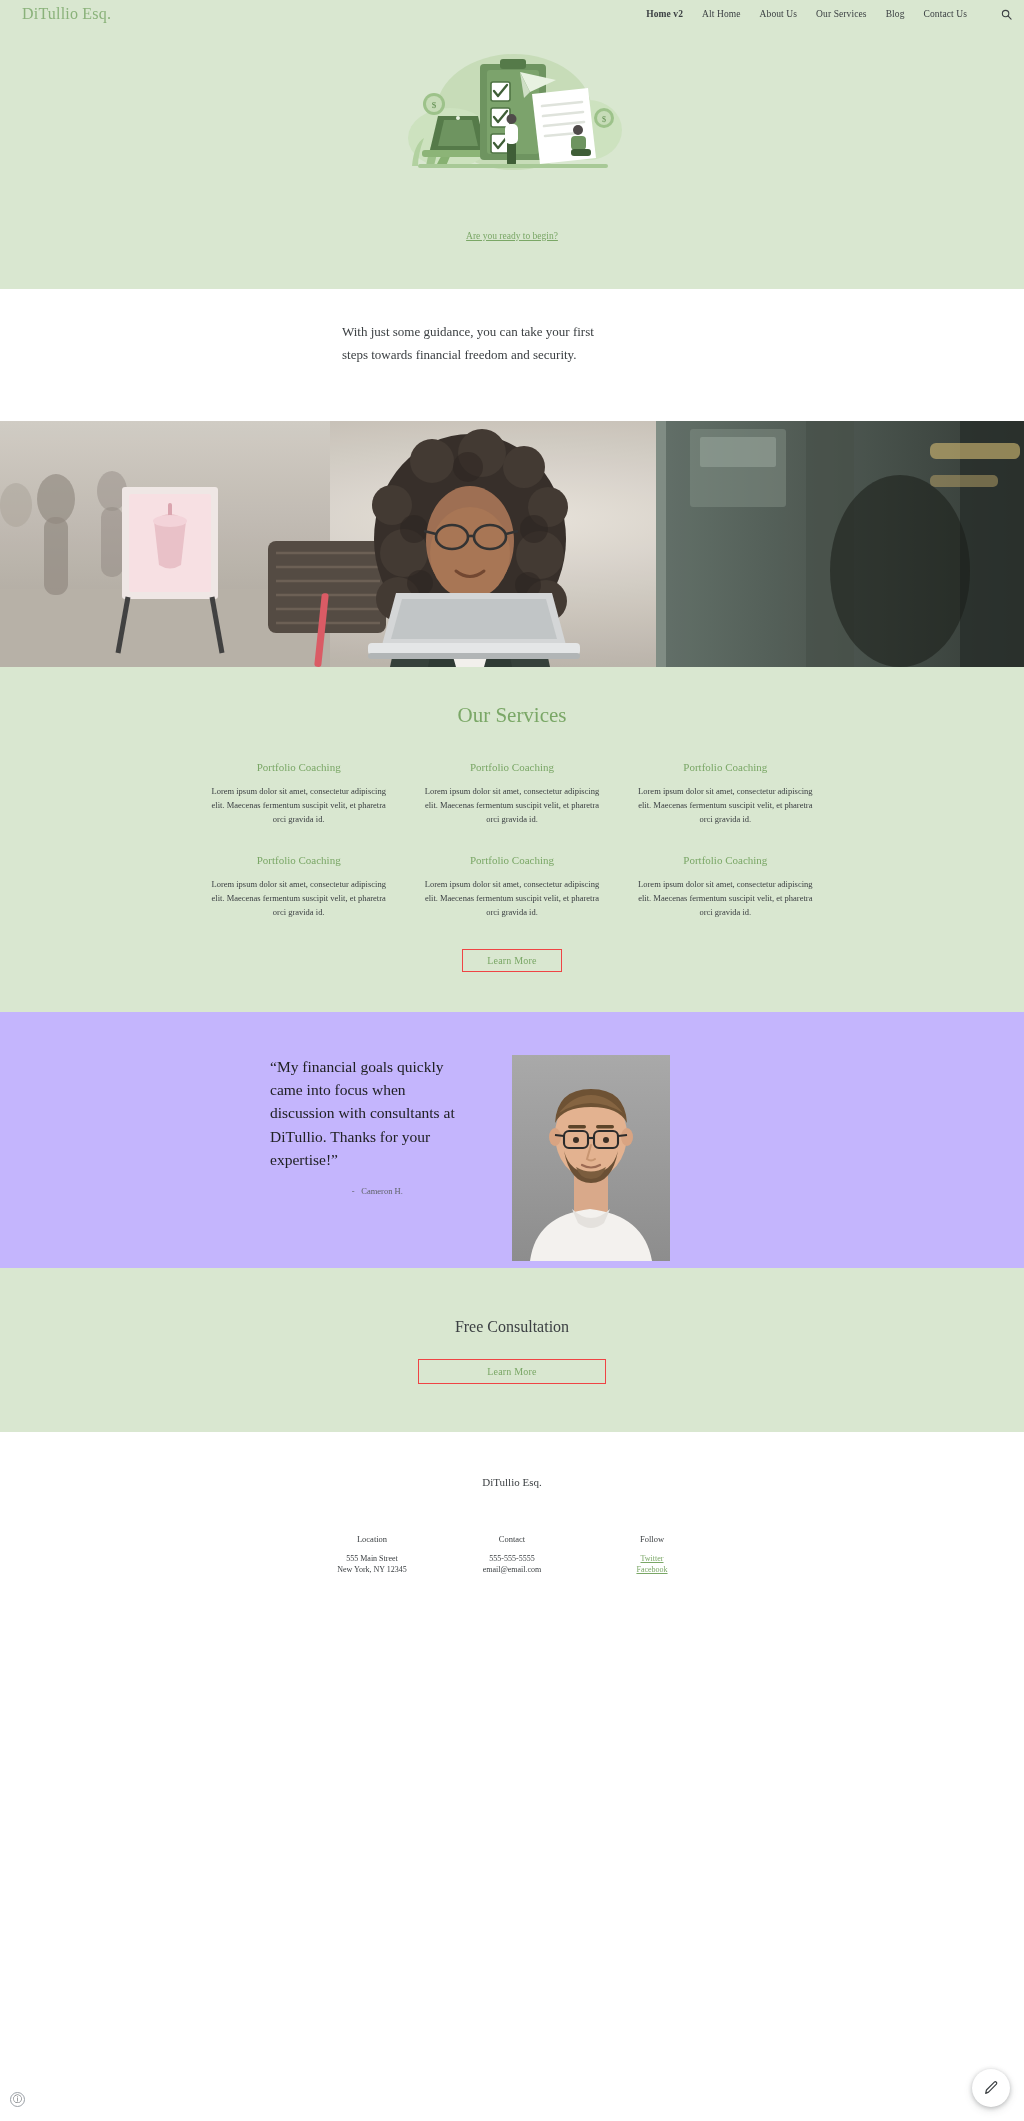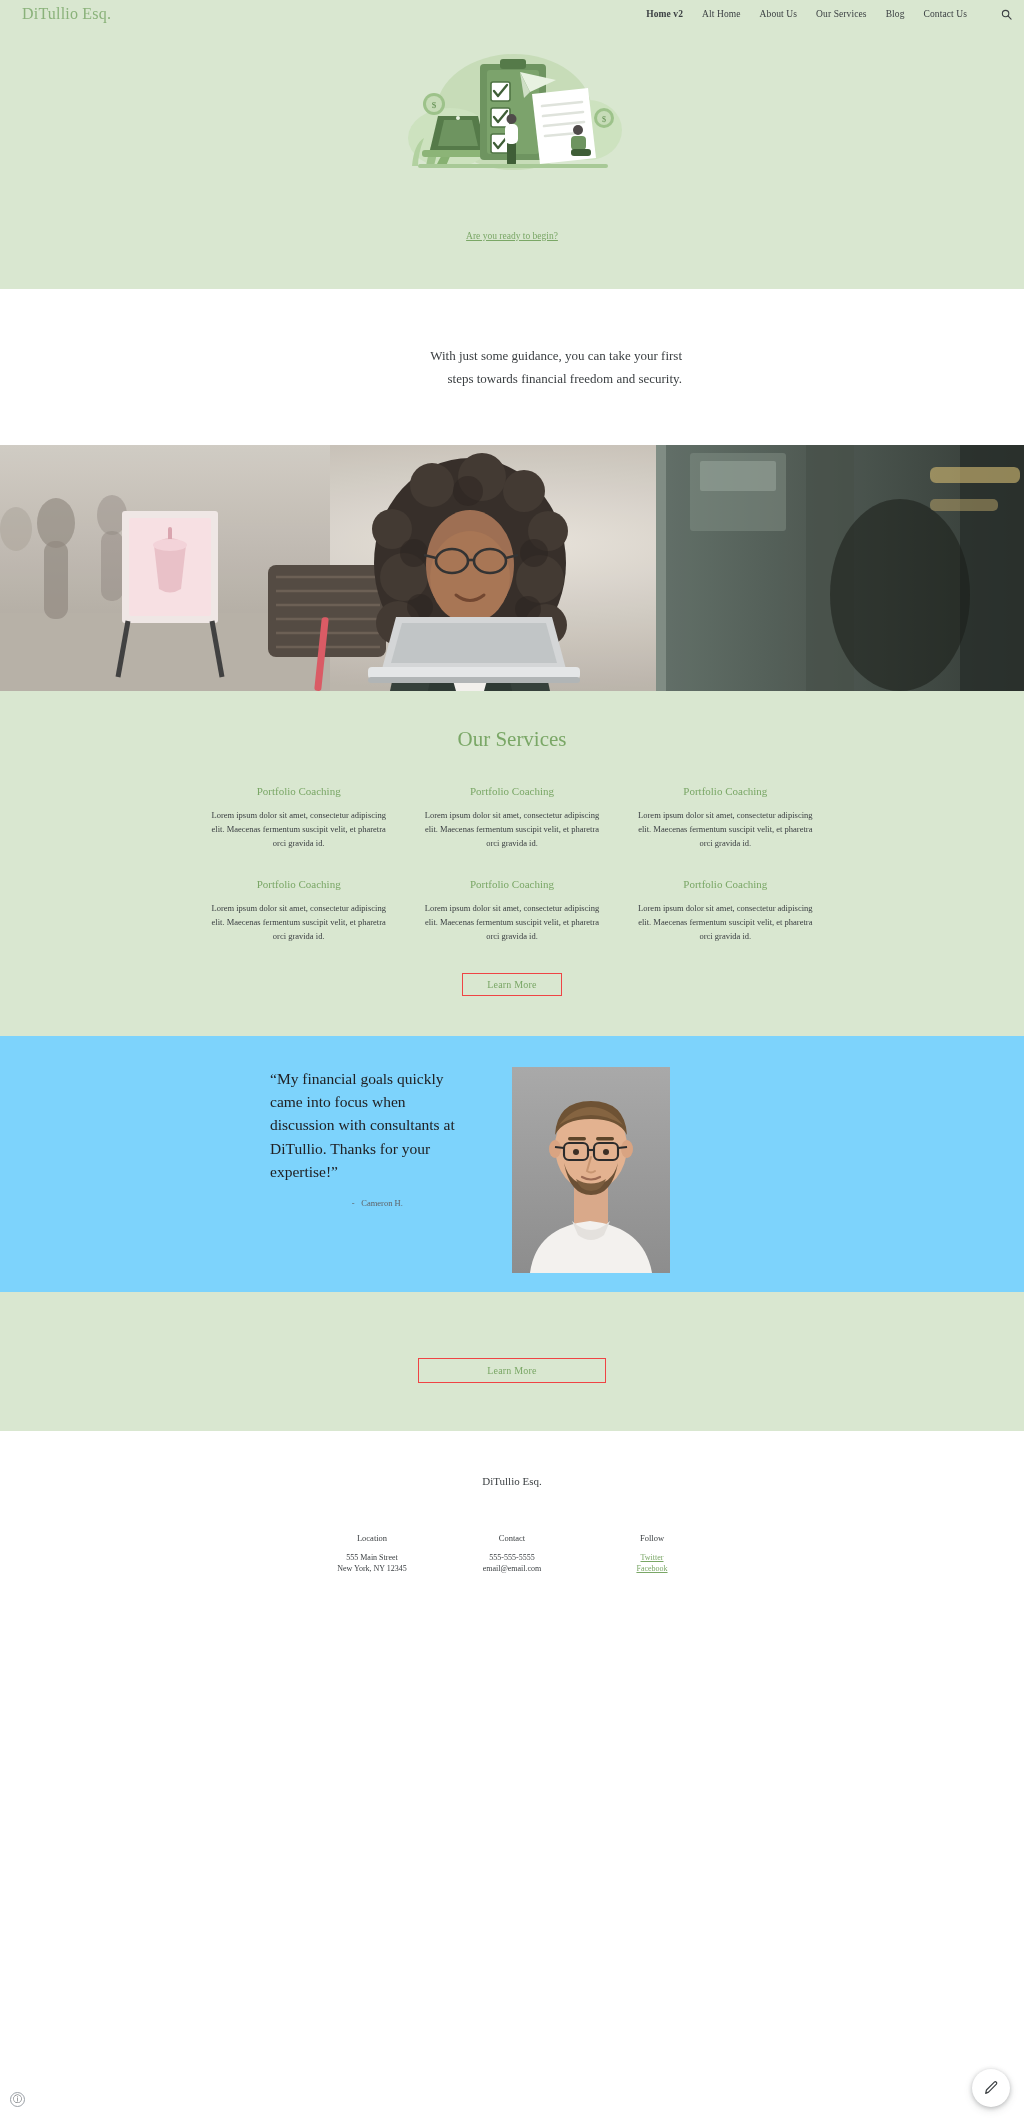--- a/index.html
+++ b/index.html
@@ -85,22 +85,22 @@
     margin-top: 19px;
     font-size: 9.5px;
     color: #7aa766;
     text-decoration: underline;
     cursor: pointer;
   }
 
   
   .intro {
     background: #ffffff;
-    padding: 56px 0 54px;
-    text-align: right;
+    padding: 32px 0 54px;
+    text-align: left;
   }
   .intro-text {
     font-size: 13px;
     line-height: 1.75;
     color: #3c4043;
     max-width: 340px;
     margin: 0 auto;
   }
 
   
@@ -157,22 +157,22 @@
     padding: 5px 0;
     width: 100px;
     text-align: center;
     cursor: pointer;
     letter-spacing: .2px;
   }
   .btn-outline.wide { width: 188px; padding: 6px 0; margin-top: 16px; }
 
   
   .testimonial {
-    background: #7dd3fc;
-    padding: 0;
+    background: #c4b5fd;
+    padding: 12px;
     height: 256px;
     display: flex;
     align-items: flex-start;
     justify-content: center;
     gap: 40px;
   }
   .testimonial-inner {
     display: flex;
     gap: 42px;
     padding-top: 31px;
@@ -565,20 +565,21 @@
         <path d="M52 96 q6 32 27 32 q21 0 27-32 q-6 22 -27 22 q-21 0 -27-22z" fill="#6b5035"></path>
         <path d="M64 112 q15 9 30 0 q-4 12 -15 12 q-11 0 -15-12z" fill="#7b5d3e"></path>
 
         <path d="M70 110 q9 5 18 0" stroke="#9c6a53" stroke-width="2.2" fill="none" stroke-linecap="round"></path>
       </svg>
     </div>
   </div>
 </section>
 
 <section class="consult">
+  <h2 class="consult-title">Free Consultation</h2>
   <button class="btn-outline wide">Learn More</button>
 </section>
 
 <footer class="footer">
   <div class="footer-brand">DiTullio Esq.</div>
   <div class="footer-cols">
     <div class="footer-col">
       <div class="footer-col-title">Location</div>
       <div class="footer-col-line">555 Main Street</div>
       <div class="footer-col-line">New York, NY 12345</div>

